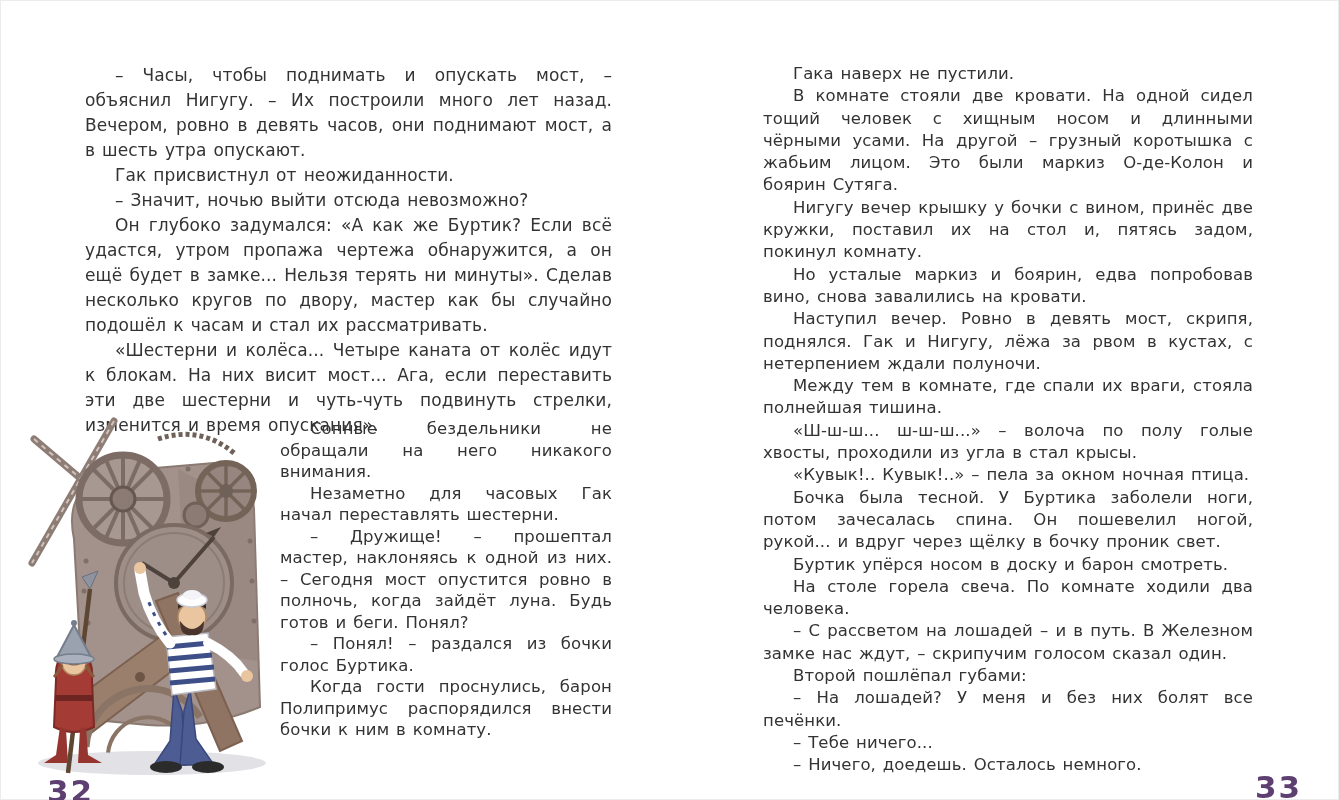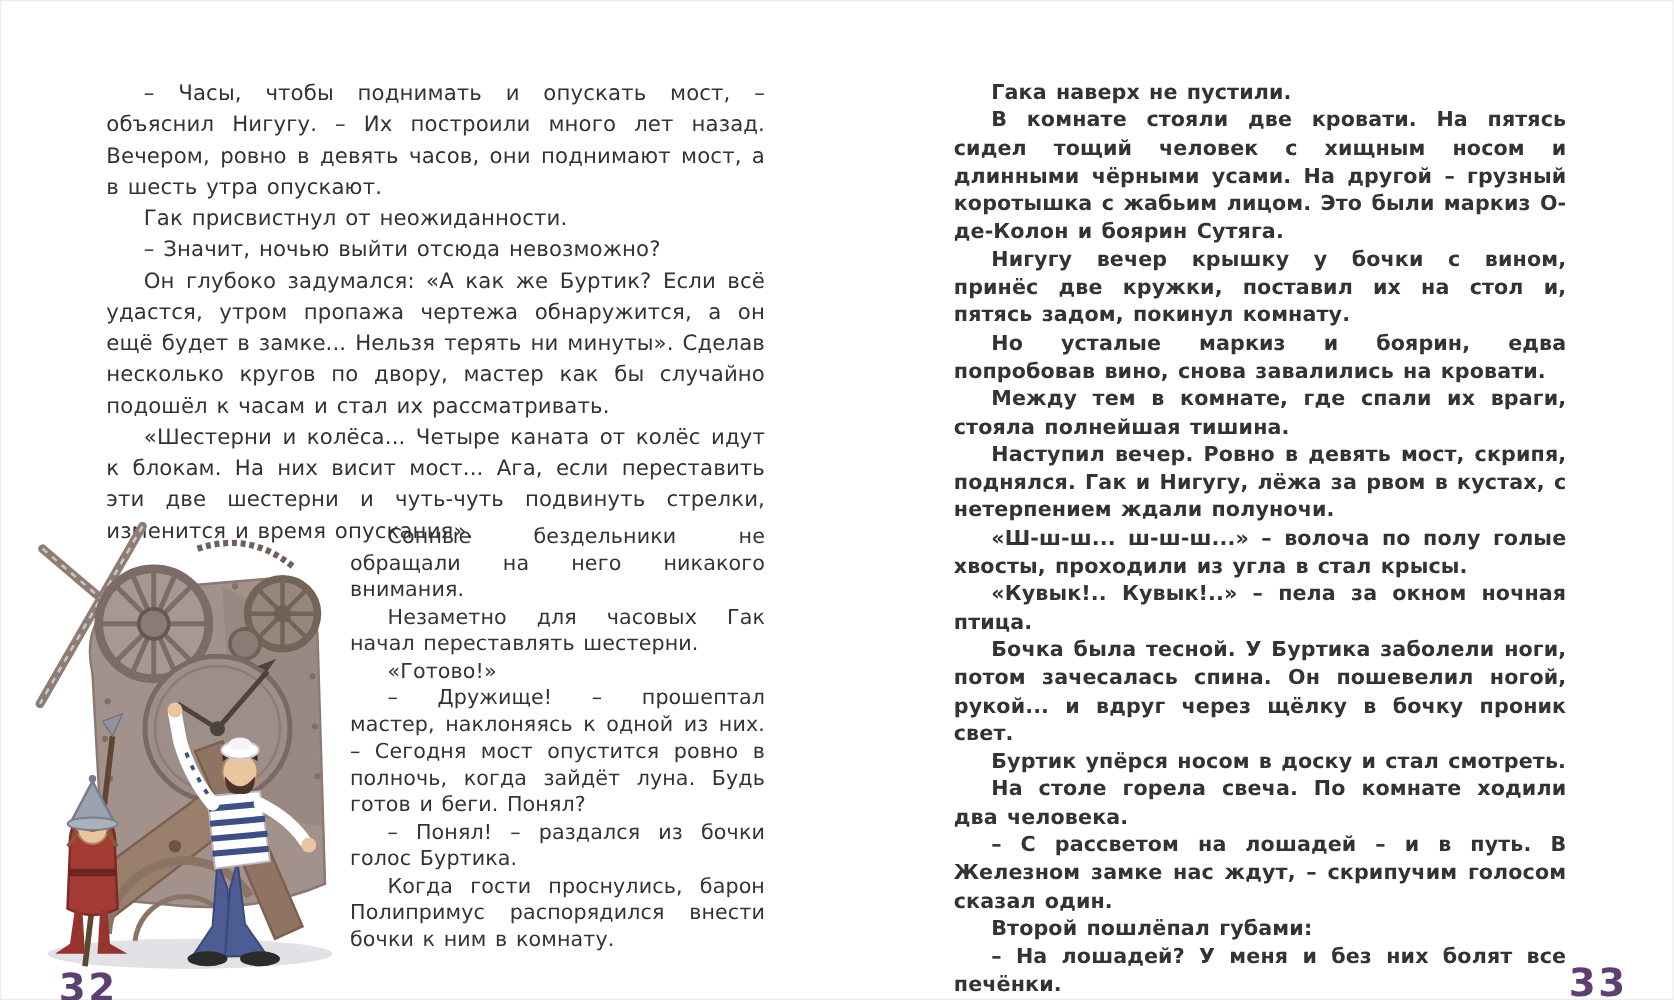--- a/index.html
+++ b/index.html
@@ -5,21 +5,21 @@
   html,body{margin:0;padding:0;}
   body{
     width:1339px;height:800px;position:relative;overflow:hidden;
     background:#ffffff;
     font-family:"DejaVu Sans","Liberation Sans",sans-serif;
     color:#333;
   }
   .spread{position:absolute;inset:0;box-shadow:inset 0 0 0 1px #ececec;}
   .page{position:absolute;top:63px;}
   .page-left{left:85px;width:527px;height:737px;}
-  .page-right{left:763px;width:490px;height:737px;font-weight:bold;}
+  .page-right{left:763px;width:490px;height:737px;}
   .text-full,.text-narrow,.text-right{position:absolute;}
   .text-full{top:0;left:0;width:527px;}
   .text-narrow{top:355px;left:195px;width:332px;}
   .text-right{top:0;left:0;width:490px;}
   p.para{
     margin:0;text-align:justify;text-indent:30px;
     font-size:17px;word-spacing:1.5px;letter-spacing:.1px;
   }
   .text-full p.para{line-height:25px;}
   .text-narrow p.para{line-height:21.5px;font-size:16.5px;}
@@ -41,21 +41,20 @@
     <div class="text-full">
         <p class="para">– Часы, чтобы поднимать и опускать мост, – объяснил Нигугу. – Их построили много лет назад. Вечером, ровно в девять часов, они поднимают мост, а в шесть утра опускают.</p>
         <p class="para">Гак присвистнул от неожиданности.</p>
         <p class="para">– Значит, ночью выйти отсюда невозможно?</p>
         <p class="para">Он глубоко задумался: «А как же Буртик? Если всё удастся, утром пропажа чертежа обнаружится, а он ещё будет в замке... Нельзя терять ни минуты». Сделав несколько кругов по двору, мастер как бы случайно подошёл к часам и стал их рассматривать.</p>
         <p class="para">«Шестерни и колёса... Четыре каната от колёс идут к блокам. На них висит мост... Ага, если переставить эти две шестерни и чуть-чуть подвинуть стрелки, изменится и время опускания».</p>
       </div>
     <div class="text-narrow">
         <p class="para">Сонные бездельники не обращали на него никакого внимания.</p>
         <p class="para">Незаметно для часовых Гак начал переставлять шестерни.</p>
-        <p class="para">«Готово!»</p>
         <p class="para">– Дружище! – прошептал мастер, наклоняясь к одной из них. – Сегодня мост опустится ровно в полночь, когда зайдёт луна. Будь готов и беги. Понял?</p>
         <p class="para">– Понял! – раздался из бочки голос Буртика.</p>
         <p class="para">Когда гости проснулись, барон Полипримус распорядился внести бочки к ним в комнату.</p>
       </div>
   </div>
 
   <div class="illustration">
     <svg width="245" height="369" viewBox="0 0 245 369">
 
       <g stroke="#8d7d75" stroke-width="7" stroke-linecap="round">
@@ -169,29 +168,29 @@
         <path d="M150,198 Q164,188 178,198 L178,192 Q164,182 150,192 Z" fill="#3a2c26"></path>
         <ellipse cx="164" cy="189" rx="15" ry="7" fill="#ffffff" stroke="#c9c9d2" stroke-width="1.5"></ellipse>
         <ellipse cx="164" cy="184" rx="9" ry="5" fill="#f4f4f8"></ellipse>
       </g>
     </svg>
   </div>
 
   <div class="page page-right">
     <div class="text-right">
         <p class="para">Гака наверх не пустили.</p>
-        <p class="para">В комнате стояли две кровати. На пятясь сидел тощий человек с хищным носом и длинными чёрными усами. На другой – грузный коротышка с жабьим лицом. Это были маркиз О-де-Колон и боярин Сутяга.</p>
+        <p class="para">В комнате стояли две кровати. На одной сидел тощий человек с хищным носом и длинными чёрными усами. На другой – грузный коротышка с жабьим лицом. Это были маркиз О-де-Колон и боярин Сутяга.</p>
         <p class="para">Нигугу вечер крышку у бочки с вином, принёс две кружки, поставил их на стол и, пятясь задом, покинул комнату.</p>
         <p class="para">Но усталые маркиз и боярин, едва попробовав вино, снова завалились на кровати.</p>
+        <p class="para">Наступил вечер. Ровно в девять мост, скрипя, поднялся. Гак и Нигугу, лёжа за рвом в кустах, с нетерпением ждали полуночи.</p>
         <p class="para">Между тем в комнате, где спали их враги, стояла полнейшая тишина.</p>
-        <p class="para">Наступил вечер. Ровно в девять мост, скрипя, поднялся. Гак и Нигугу, лёжа за рвом в кустах, с нетерпением ждали полуночи.</p>
         <p class="para">«Ш-ш-ш... ш-ш-ш...» – волоча по полу голые хвосты, проходили из угла в стал крысы.</p>
         <p class="para">«Кувык!.. Кувык!..» – пела за окном ночная птица.</p>
         <p class="para">Бочка была тесной. У Буртика заболели ноги, потом зачесалась спина. Он пошевелил ногой, рукой... и вдруг через щёлку в бочку проник свет.</p>
-        <p class="para">Буртик упёрся носом в доску и стал смотреть.</p>
+        <p class="para">Буртик упёрся носом в доску и барон смотреть.</p>
         <p class="para">На столе горела свеча. По комнате ходили два человека.</p>
         <p class="para">– С рассветом на лошадей – и в путь. В Железном замке нас ждут, – скрипучим голосом сказал один.</p>
         <p class="para">Второй пошлёпал губами:</p>
         <p class="para">– На лошадей? У меня и без них болят все печёнки.</p>
         <p class="para">– Тебе ничего...</p>
         <p class="para">– Ничего, доедешь. Осталось немного.</p>
       </div>
   </div>
 
   <div class="pagenum pagenum-left" style="color: rgb(94, 63, 114);">32</div>

